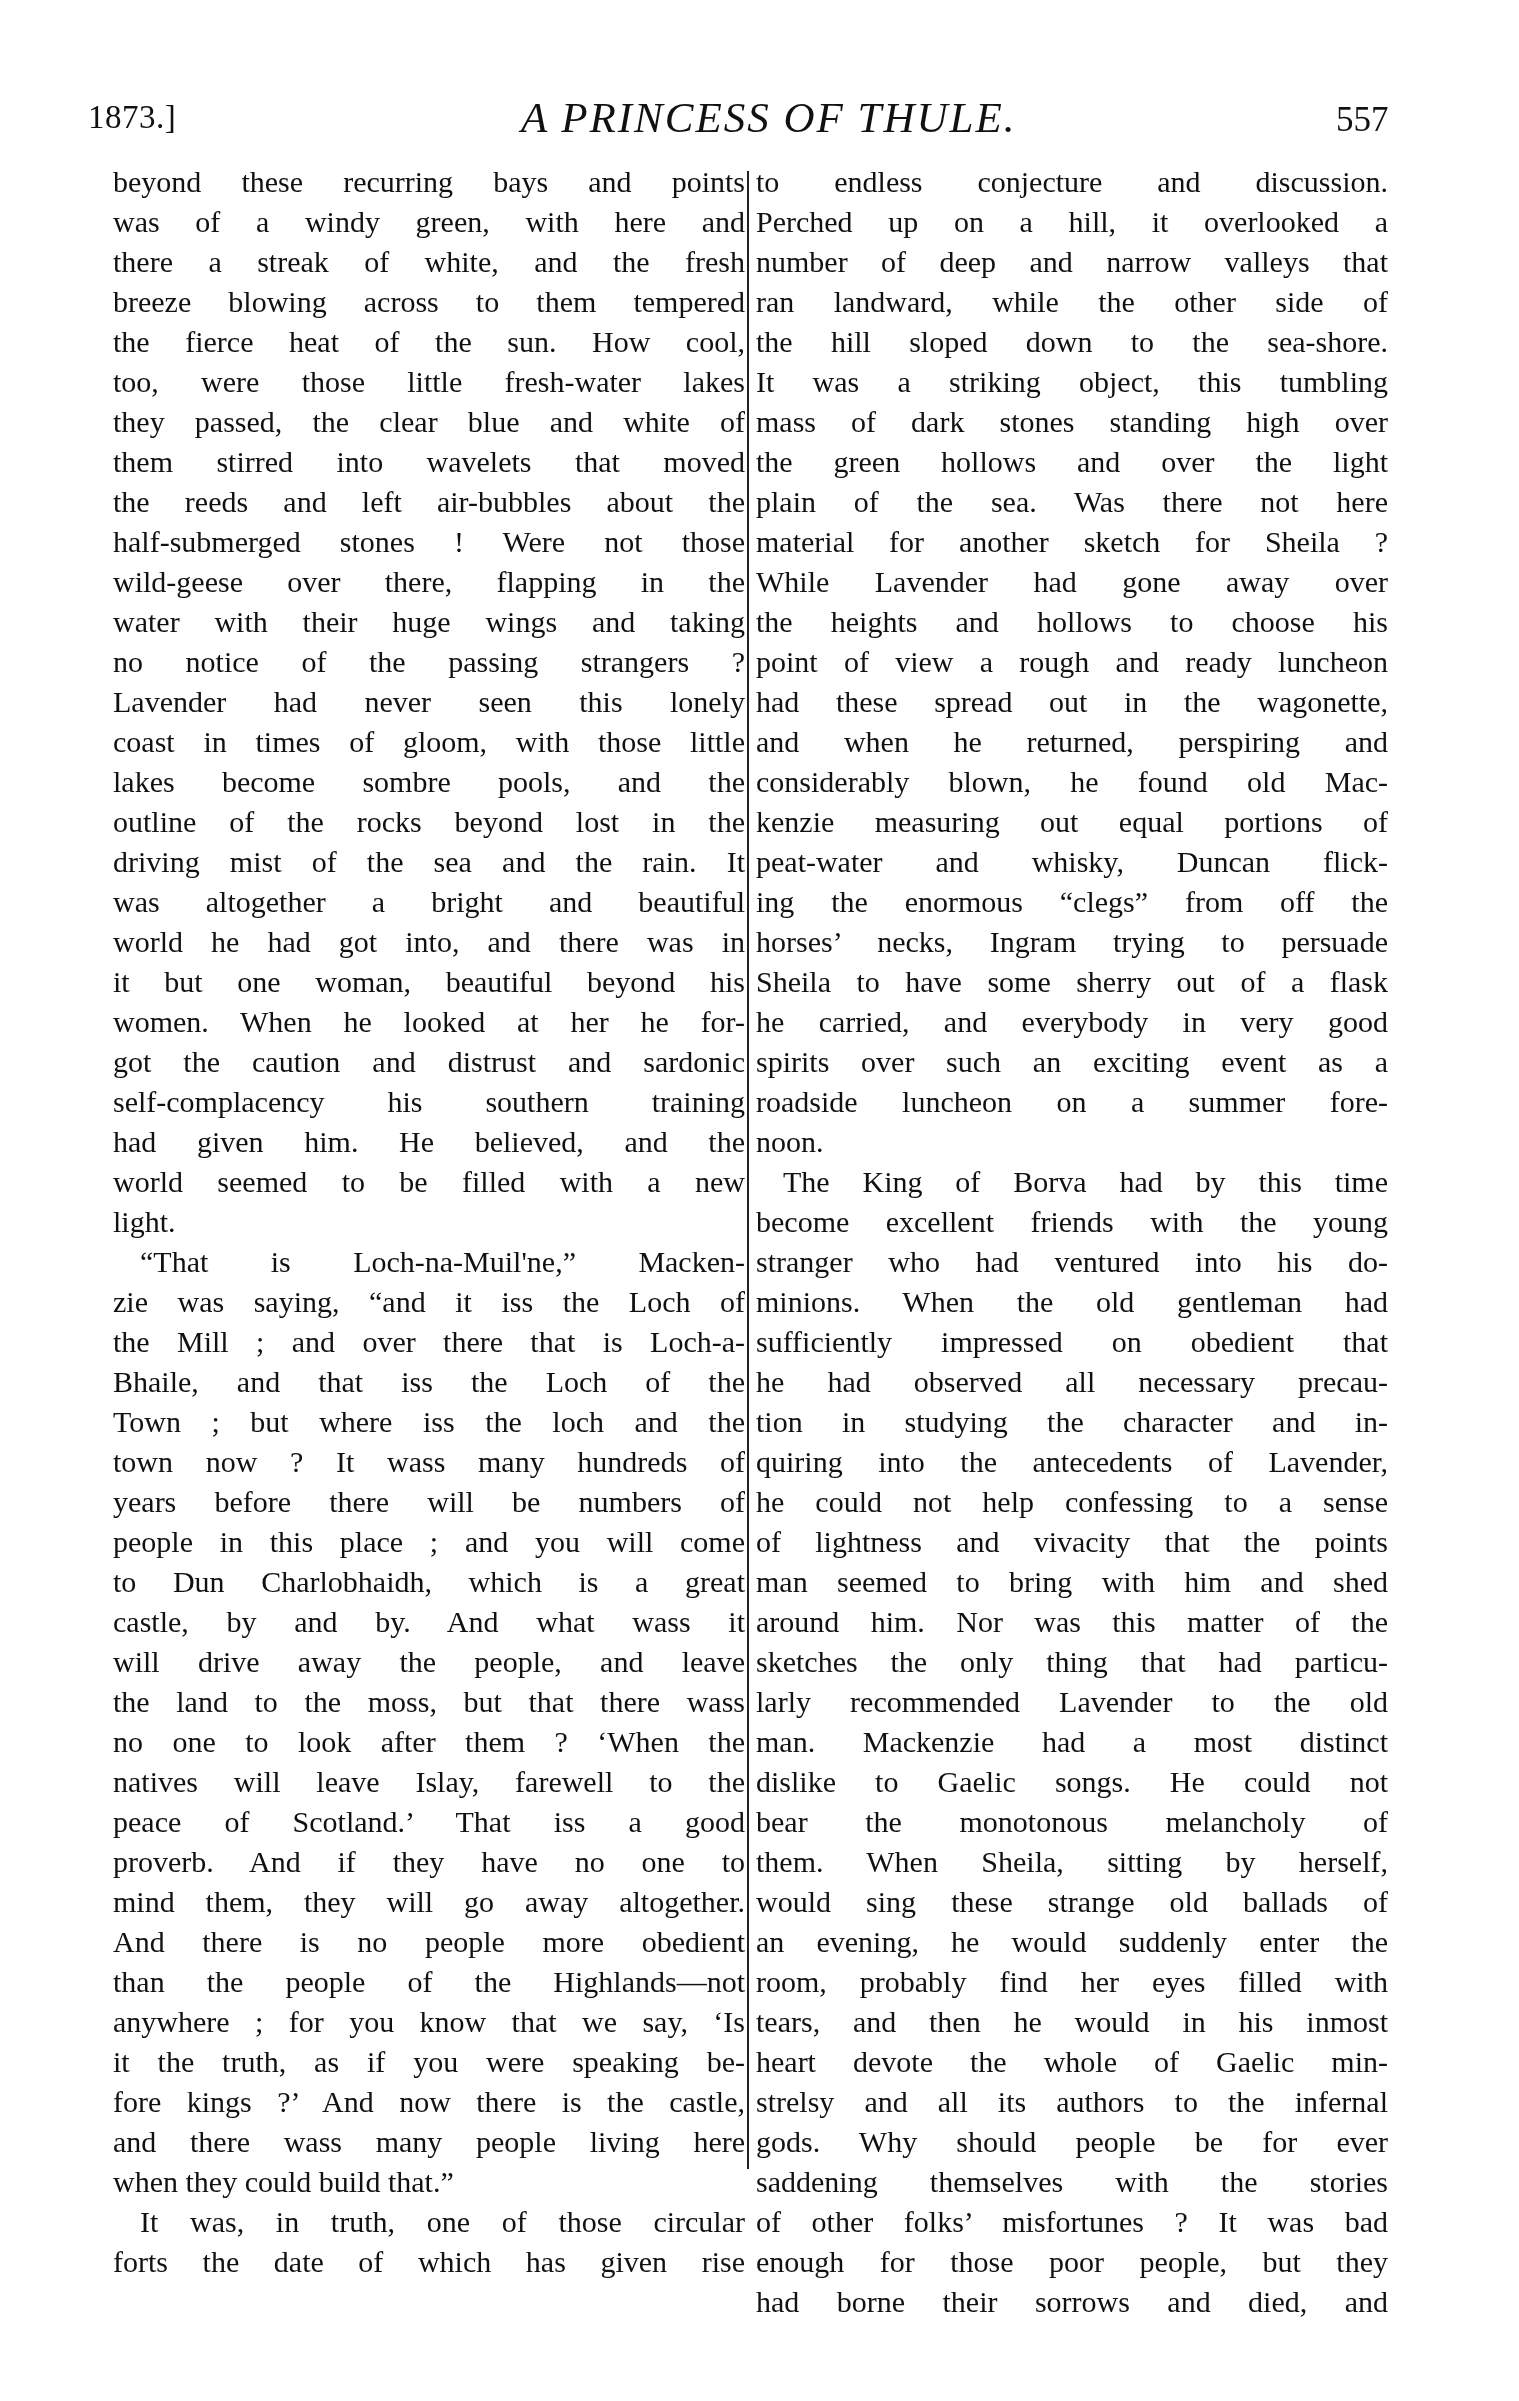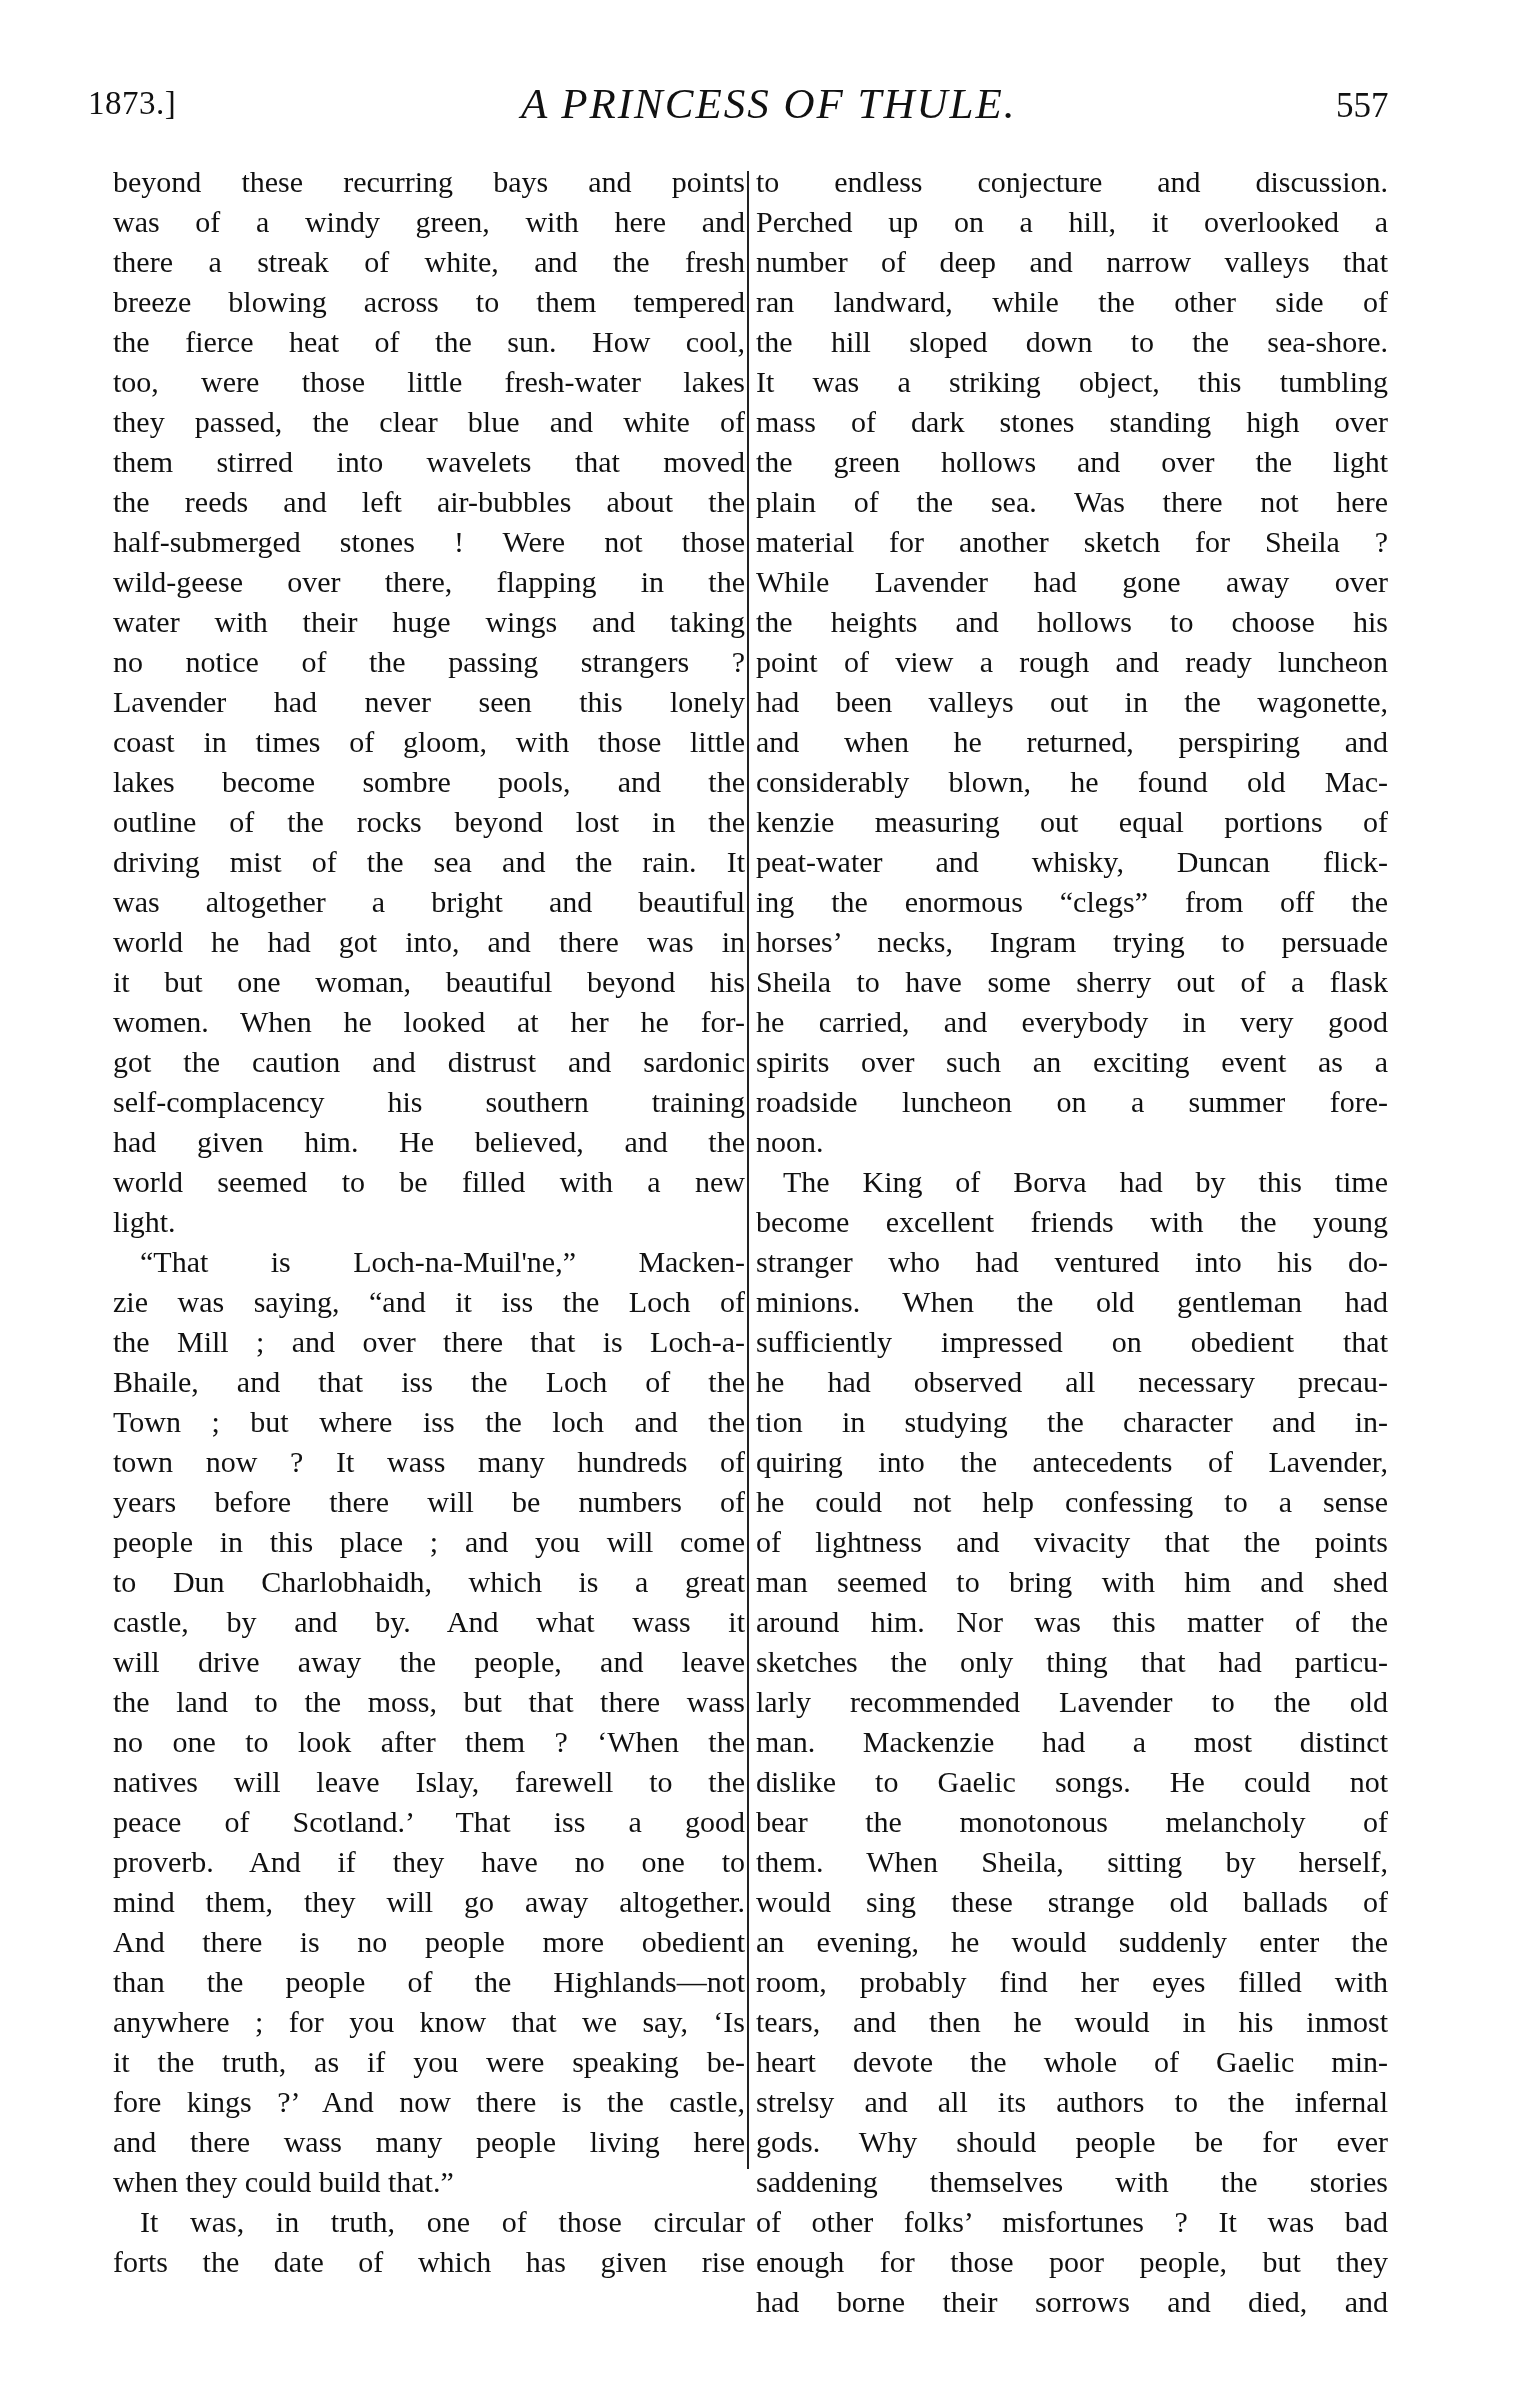--- a/index.html
+++ b/index.html
@@ -10,21 +10,21 @@
     body {
       width: 1519px;
       height: 2401px;
       position: relative;
       overflow: hidden;
       font-family: "Liberation Serif", "DejaVu Serif", serif;
       color: #111111;
     }
     .running-head {
       position: absolute;
-      top: 76px;
+      top: 90px;
       left: 0;
       width: 1519px;
       height: 55px;
     }
     .rh-year {
       position: absolute;
       left: 88px;
       top: 0;
       font-size: 33px;
       line-height: 55px;
@@ -154,21 +154,21 @@
   <span class="line">ran landward, while the other side of</span>
   <span class="line">the hill sloped down to the sea-shore.</span>
   <span class="line">It was a striking object, this tumbling</span>
   <span class="line">mass of dark stones standing high over</span>
   <span class="line">the green hollows and over the light</span>
   <span class="line">plain of the sea.  Was there not here</span>
   <span class="line">material for another sketch for Sheila ?</span>
   <span class="line">While Lavender had gone away over</span>
   <span class="line">the heights and hollows to choose his</span>
   <span class="line">point of view a rough and ready luncheon</span>
-  <span class="line">had been valleys out in the wagonette,</span>
+  <span class="line">had these spread out in the wagonette,</span>
   <span class="line">and when he returned, perspiring and</span>
   <span class="line">considerably blown, he found old Mac-</span>
   <span class="line">kenzie measuring out equal portions of</span>
   <span class="line">peat-water and whisky, Duncan flick-</span>
   <span class="line">ing the enormous “clegs” from off the</span>
   <span class="line">horses’ necks, Ingram trying to persuade</span>
   <span class="line">Sheila to have some sherry out of a flask</span>
   <span class="line">he carried, and everybody in very good</span>
   <span class="line">spirits over such an exciting event as a</span>
   <span class="line">roadside luncheon on a summer fore-</span>

